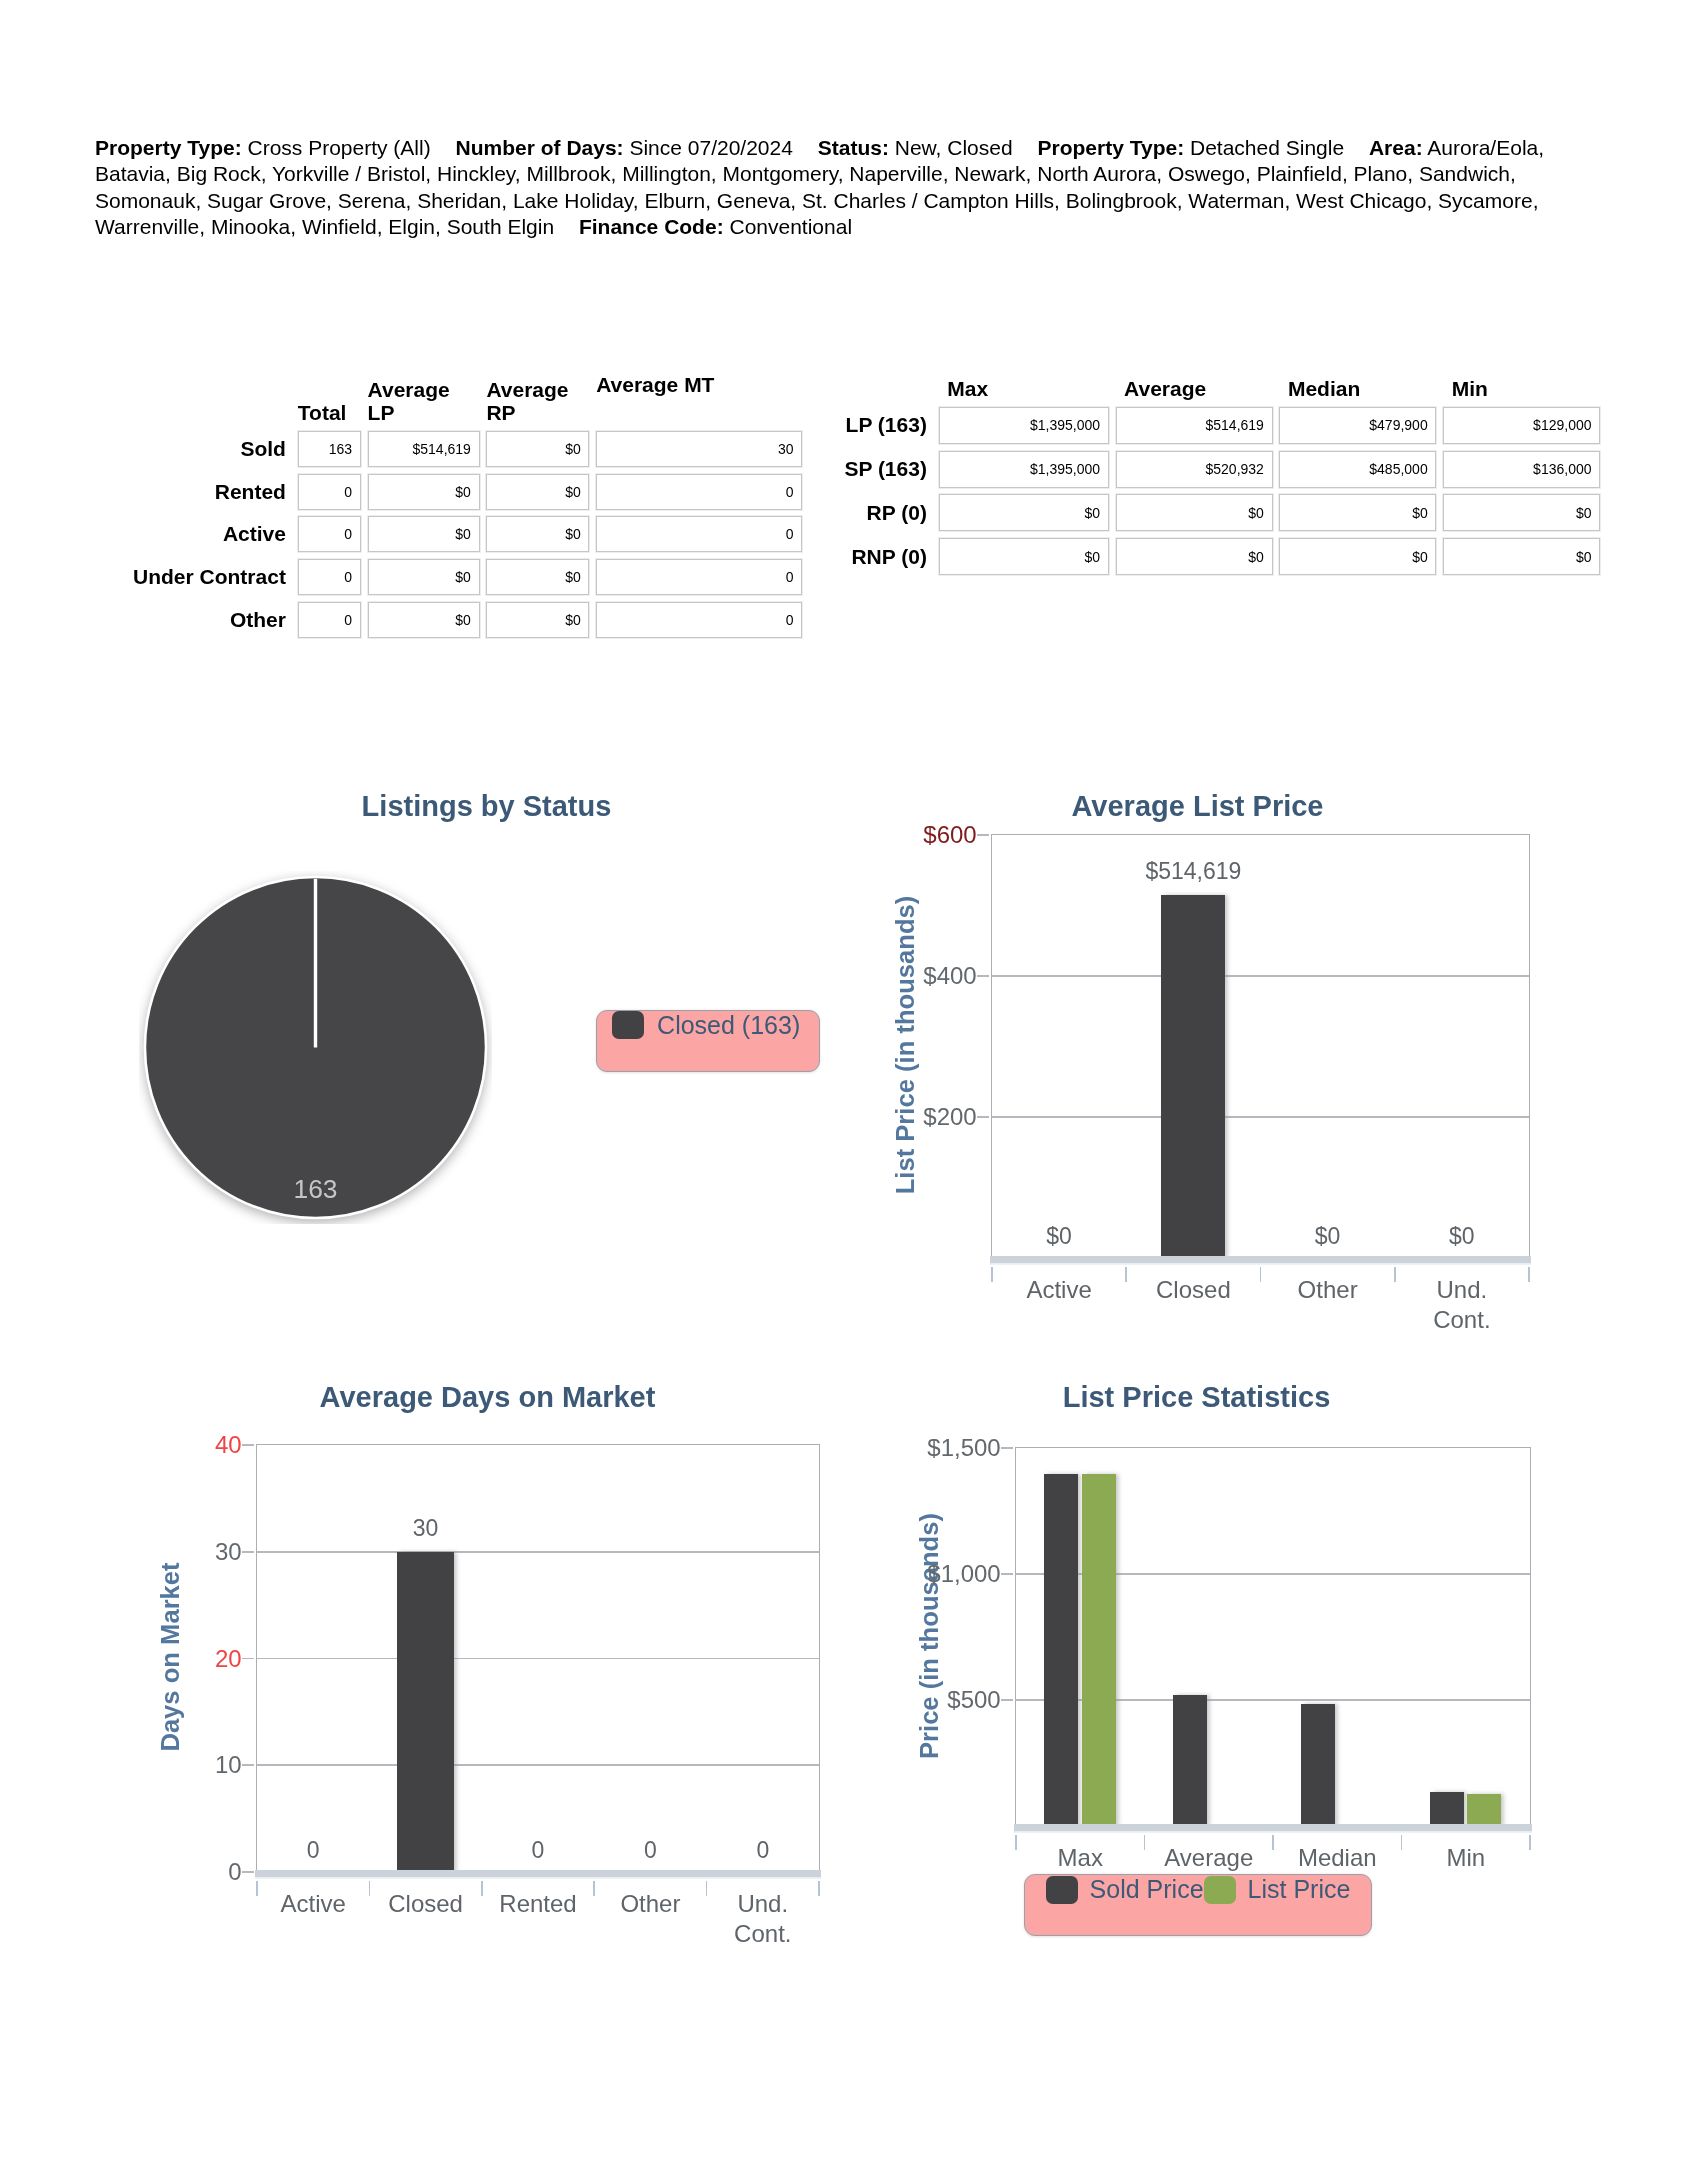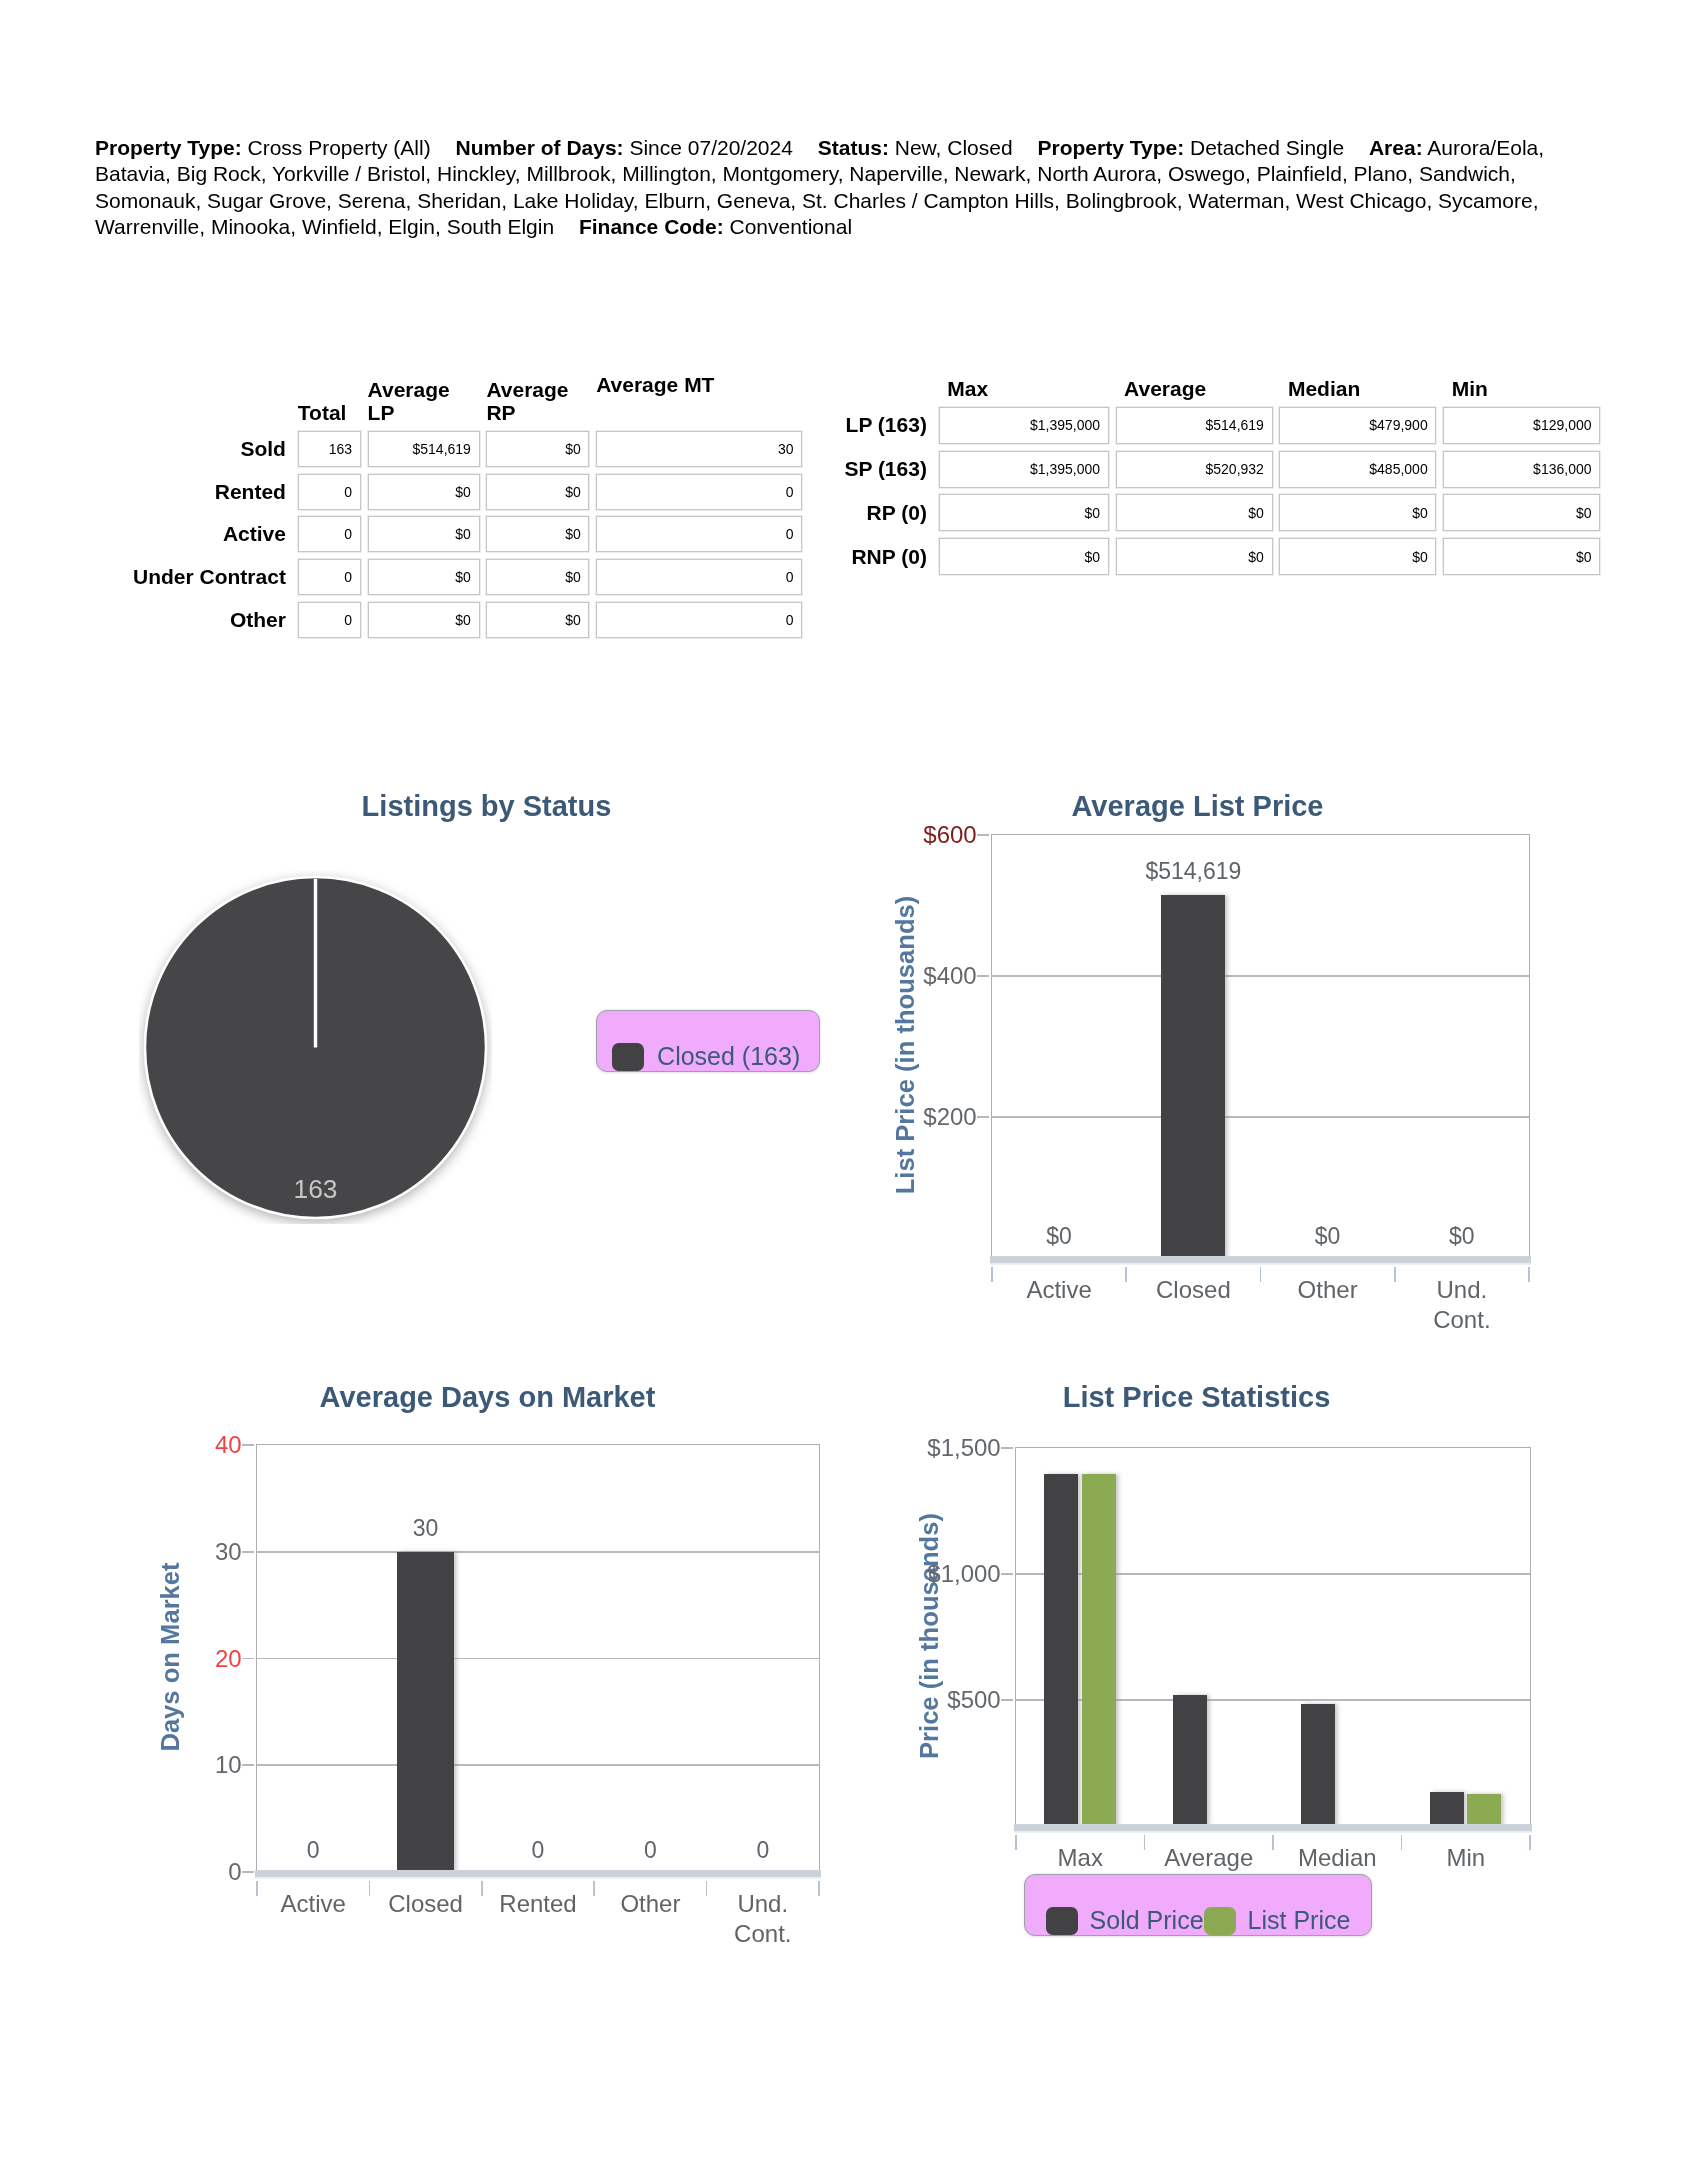--- a/index.html
+++ b/index.html
@@ -55,22 +55,22 @@
   .vlabel{position:absolute;transform:translateX(-50%);font-size:23px;color:#5f6469;
     white-space:nowrap;z-index:6;}
   .baseline{position:absolute;left:-1.7px;right:-1.7px;bottom:-5.1px;height:6.8px;z-index:5;
     box-shadow:0 1.7px 0 rgba(231,236,241,.95);}
 
   
   #pie-svg{position:absolute;left:139px;top:871px;}
   #pie-svg circle{filter:drop-shadow(0 4px 7px rgba(0,0,0,.3));}
 
   
-  .legend-box{position:absolute;background:#f0abfc;border:1.7px solid #9ba1a7;border-radius:11px;
-    display:flex;align-items:flex-end;box-shadow:0 0.9px 2.6px rgba(0,0,0,.12);}
+  .legend-box{position:absolute;background:#fca5a5;border:1.7px solid #9ba1a7;border-radius:11px;
+    display:flex;align-items:flex-start;box-shadow:0 0.9px 2.6px rgba(0,0,0,.12);}
   #legend-pie{left:596px;top:1010px;width:207px;height:60px;padding-left:15.3px;gap:12.8px;}
   #legend-lps{left:1024px;top:1874px;width:346px;height:60px;justify-content:center;}
   .legend-item{display:flex;align-items:center;gap:12px;}
   .swatch{width:32px;height:28px;border-radius:6.8px;flex:0 0 auto;}
   .legend-label{font-size:25px;color:#3c5a78;white-space:nowrap;}
 </style>
 </head>
 <body>
 
 <p id="report-header"><span class="seg-label">Property Type:</span> <span class="seg-val">Cross Property (All)</span> <span class="seg-label">Number of Days:</span> <span class="seg-val">Since 07/20/2024</span> <span class="seg-label">Status:</span> <span class="seg-val">New, Closed</span> <span class="seg-label">Property Type:</span> <span class="seg-val">Detached Single</span> <span class="seg-label">Area:</span> <span class="seg-val">Aurora/Eola, Batavia, Big Rock, Yorkville / Bristol, Hinckley, Millbrook, Millington, Montgomery, Naperville, Newark, North Aurora, Oswego, Plainfield, Plano, Sandwich, Somonauk, Sugar Grove, Serena, Sheridan, Lake Holiday, Elburn, Geneva, St. Charles / Campton Hills, Bolingbrook, Waterman, West Chicago, Sycamore, Warrenville, Minooka, Winfield, Elgin, South Elgin</span> <span class="seg-label">Finance Code:</span> <span class="seg-val">Conventional</span> </p>

